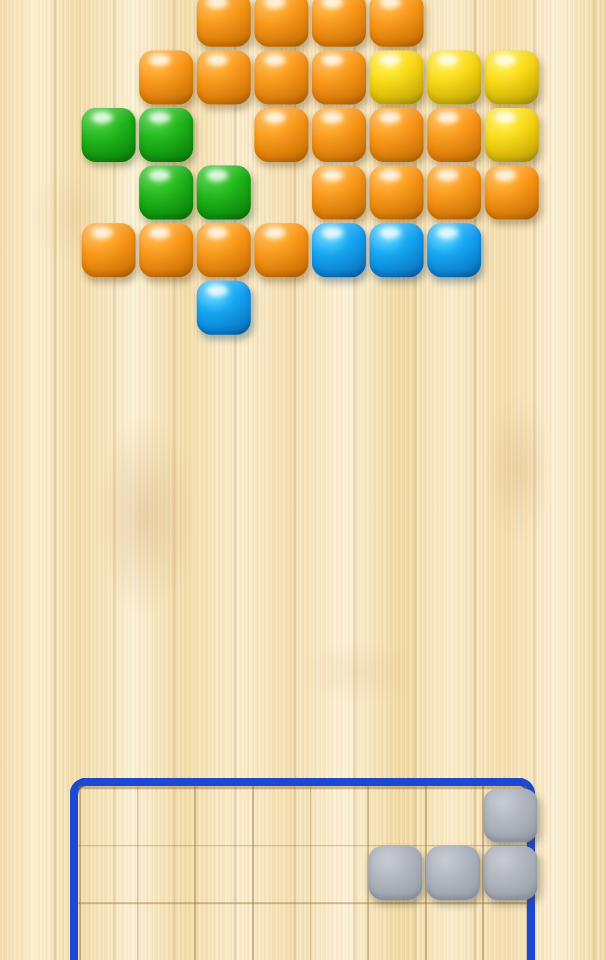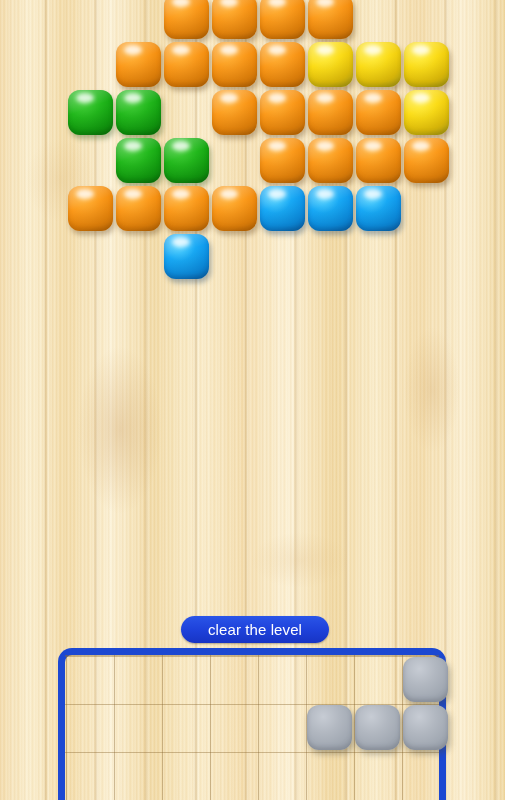--- a/index.html
+++ b/index.html
@@ -292,21 +292,20 @@
       <div class="block c-blue" style="left: 356px; top: 186px;">
         <div class="shade"></div>
         <div class="gloss"></div>
       </div>
       <div class="block c-blue" style="left: 164px; top: 234px;">
         <div class="shade"></div>
         <div class="gloss"></div>
       </div>
     </div>
 
-  <button id="clear-btn">clear the level</button>
 
   <div id="tray">
     <div id="tray-grid"></div>
     <div id="tray-piece">
         <div class="tray-block c-gray" style="left: 338px; top: 2px;">
           <div class="shade"></div>
           <div class="gloss"></div>
         </div>
         <div class="tray-block c-gray" style="left: 242px; top: 50px;">
           <div class="shade"></div>

